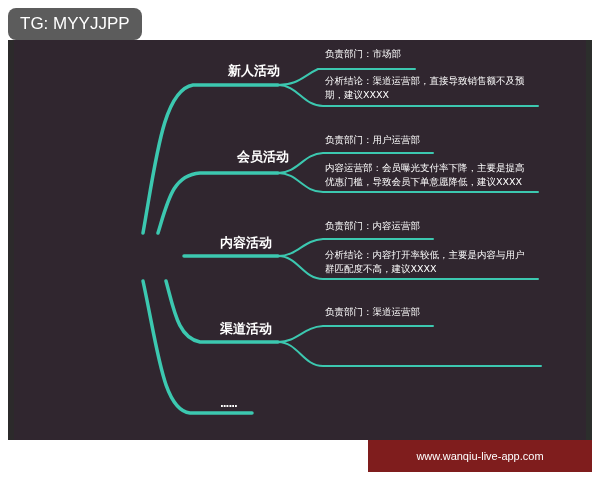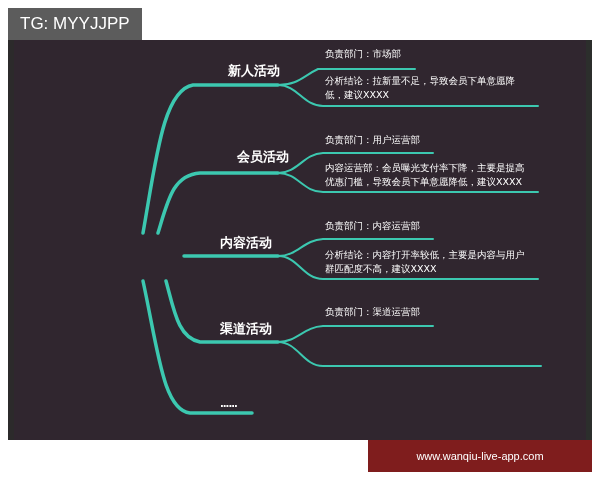--- a/index.html
+++ b/index.html
@@ -6,21 +6,21 @@
   body { width: 600px; height: 480px; position: relative; overflow: hidden; font-family: "DejaVu Sans", "Liberation Sans", sans-serif; }
   .canvas { position: absolute; left: 8px; top: 40px; width: 584px; height: 400px; background: #30262f; }
   .canvas .edge-l { position: absolute; left: 0; top: 0; width: 6px; height: 100%; background: #2c2a2b; }
   .canvas .edge-r { position: absolute; right: 0; top: 0; width: 6px; height: 100%; background: #2c2e2c; }
   svg.links { position: absolute; left: 0; top: 0; }
   .root { position: absolute; left: 52px; top: 191px; width: 124px; height: 50px; border-radius: 25px; background: #c8f07a; display: flex; align-items: center; justify-content: center; font-size: 19px; font-weight: bold; color: #1f2a1a; letter-spacing: 1px; }
   .branch-label { position: absolute; color: #ffffff; font-size: 13px; font-weight: bold; white-space: nowrap; }
   .leaf { position: absolute; color: #ffffff; font-size: 9.5px; line-height: 14px; white-space: nowrap; }
   .leaf.multi { white-space: normal; width: 208px; }
   .ellipsis { position: absolute; left: 212px; top: 358px; color: #ffffff; font-size: 10px; font-weight: bold; letter-spacing: -1px; }
-  .wm-top { position: absolute; left: 8px; top: 8px; height: 32px; padding: 0 12px; background: #5c5c5c; color: #ffffff; font-family: "Liberation Sans", sans-serif; font-size: 17px; display: flex; align-items: center; }
+  .wm-top { position: absolute; left: 8px; top: 8px; height: 32px; padding: 0 12px; background: #5c5c5c; color: #ffffff; font-family: "Liberation Sans", sans-serif; font-size: 17px; display: flex; align-items: center; border-radius: 8px; }
   .wm-bottom { position: absolute; left: 368px; top: 440px; width: 224px; height: 32px; background: #7f1d1d; color: #ffffff; font-family: "Liberation Sans", sans-serif; font-size: 11px; display: flex; align-items: center; justify-content: center; }
 </style>
 </head>
 <body>
 
 <div class="wm-top">TG: MYYJJPP</div>
 
 <div class="canvas">
   <div class="edge-l"></div>
   <div class="edge-r"></div>
@@ -50,21 +50,21 @@
       <path d="M270 216 C290 216, 295 239, 315 239 L530 239"></path>
 
       <path d="M270 302 C290 302, 295 287, 315 286 L425 286"></path>
       <path d="M270 302 C290 302, 295 326, 315 326 L533 326"></path>
     </g>
   </svg>
 
 
   <div class="branch-label" style="left:220px; top:22px;">新人活动</div>
   <div class="leaf" style="left:317px; top:7px;">负责部门：市场部</div>
-  <div class="leaf multi" style="left:317px; top:34px;">分析结论：拉新量不足，导致会员下单意愿降低，建议XXXX</div>
+  <div class="leaf multi" style="left:317px; top:34px;">分析结论：渠道运营部，直接导致销售额不及预期，建议XXXX</div>
 
   <div class="branch-label" style="left:229px; top:108px;">会员活动</div>
   <div class="leaf" style="left:317px; top:93px;">负责部门：用户运营部</div>
   <div class="leaf multi" style="left:317px; top:121px;">内容运营部：会员曝光支付率下降，主要是提高优惠门槛，导致会员下单意愿降低，建议XXXX</div>
 
   <div class="branch-label" style="left:212px; top:194px;">内容活动</div>
   <div class="leaf multi" style="left:317px; top:208px;">分析结论：内容打开率较低，主要是内容与用户群匹配度不高，建议XXXX</div>
   <div class="leaf" style="left:317px; top:179px;">负责部门：内容运营部</div>
 
   <div class="branch-label" style="left:212px; top:280px;">渠道活动</div>

